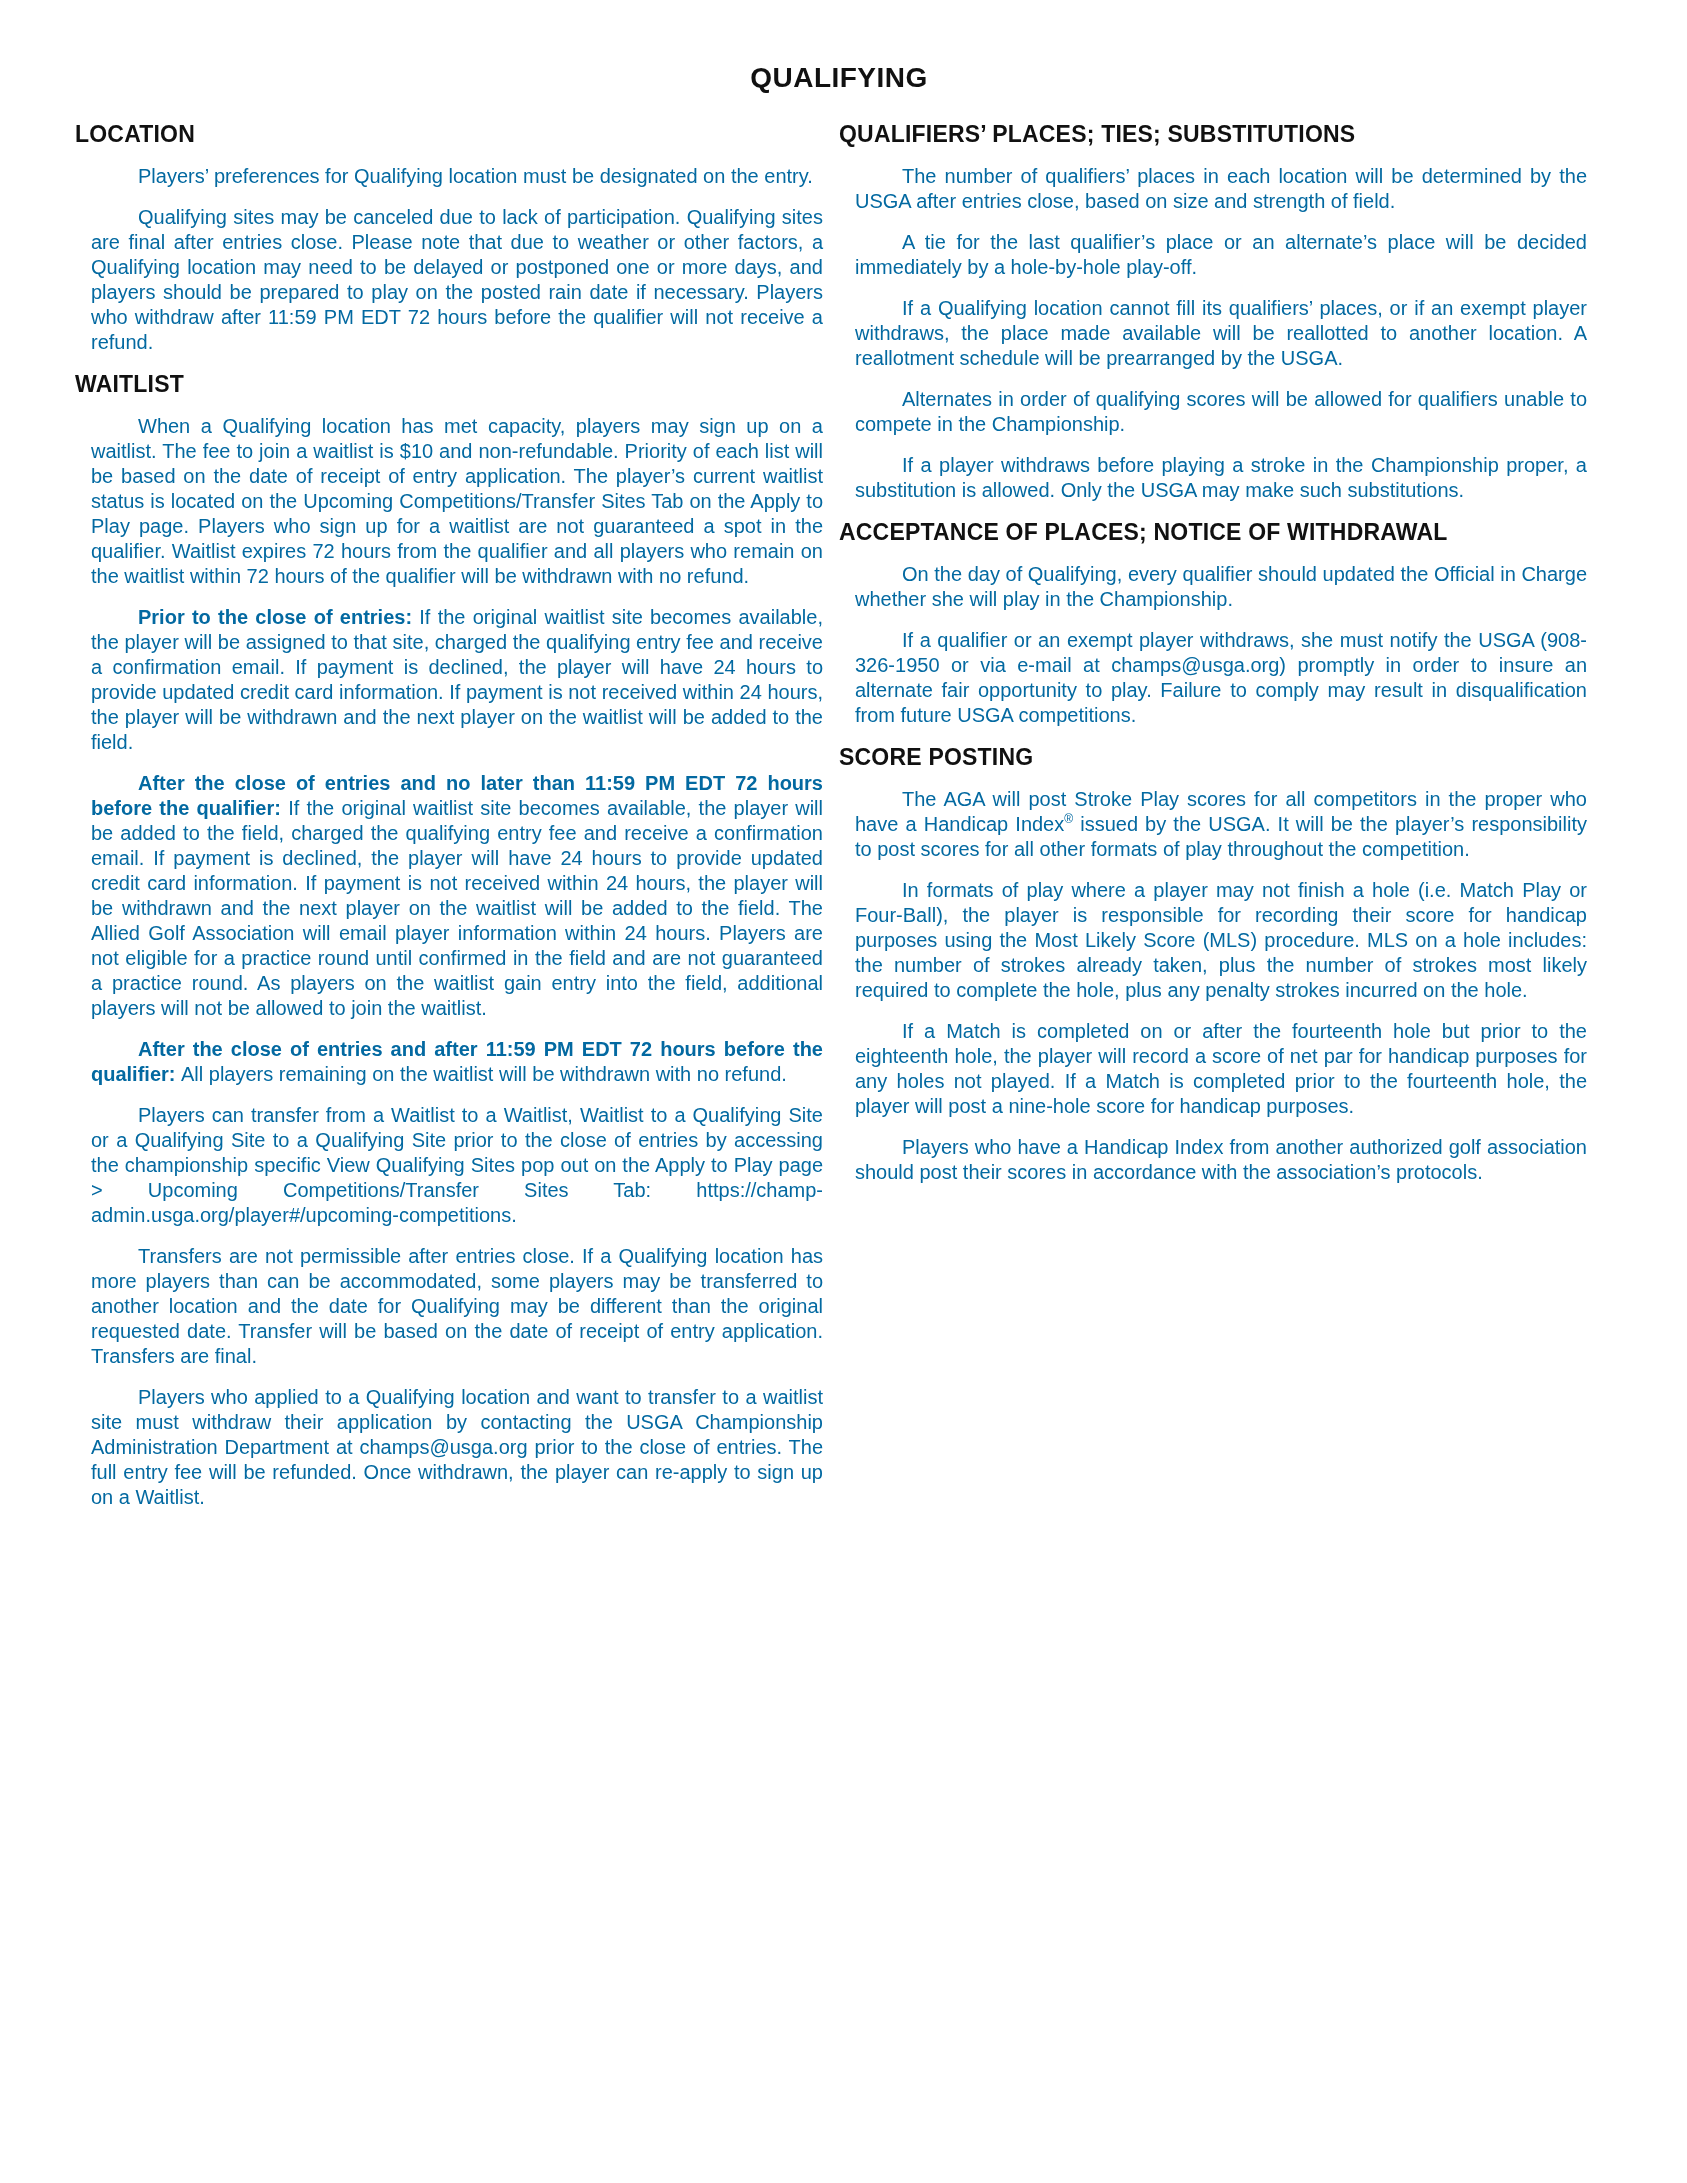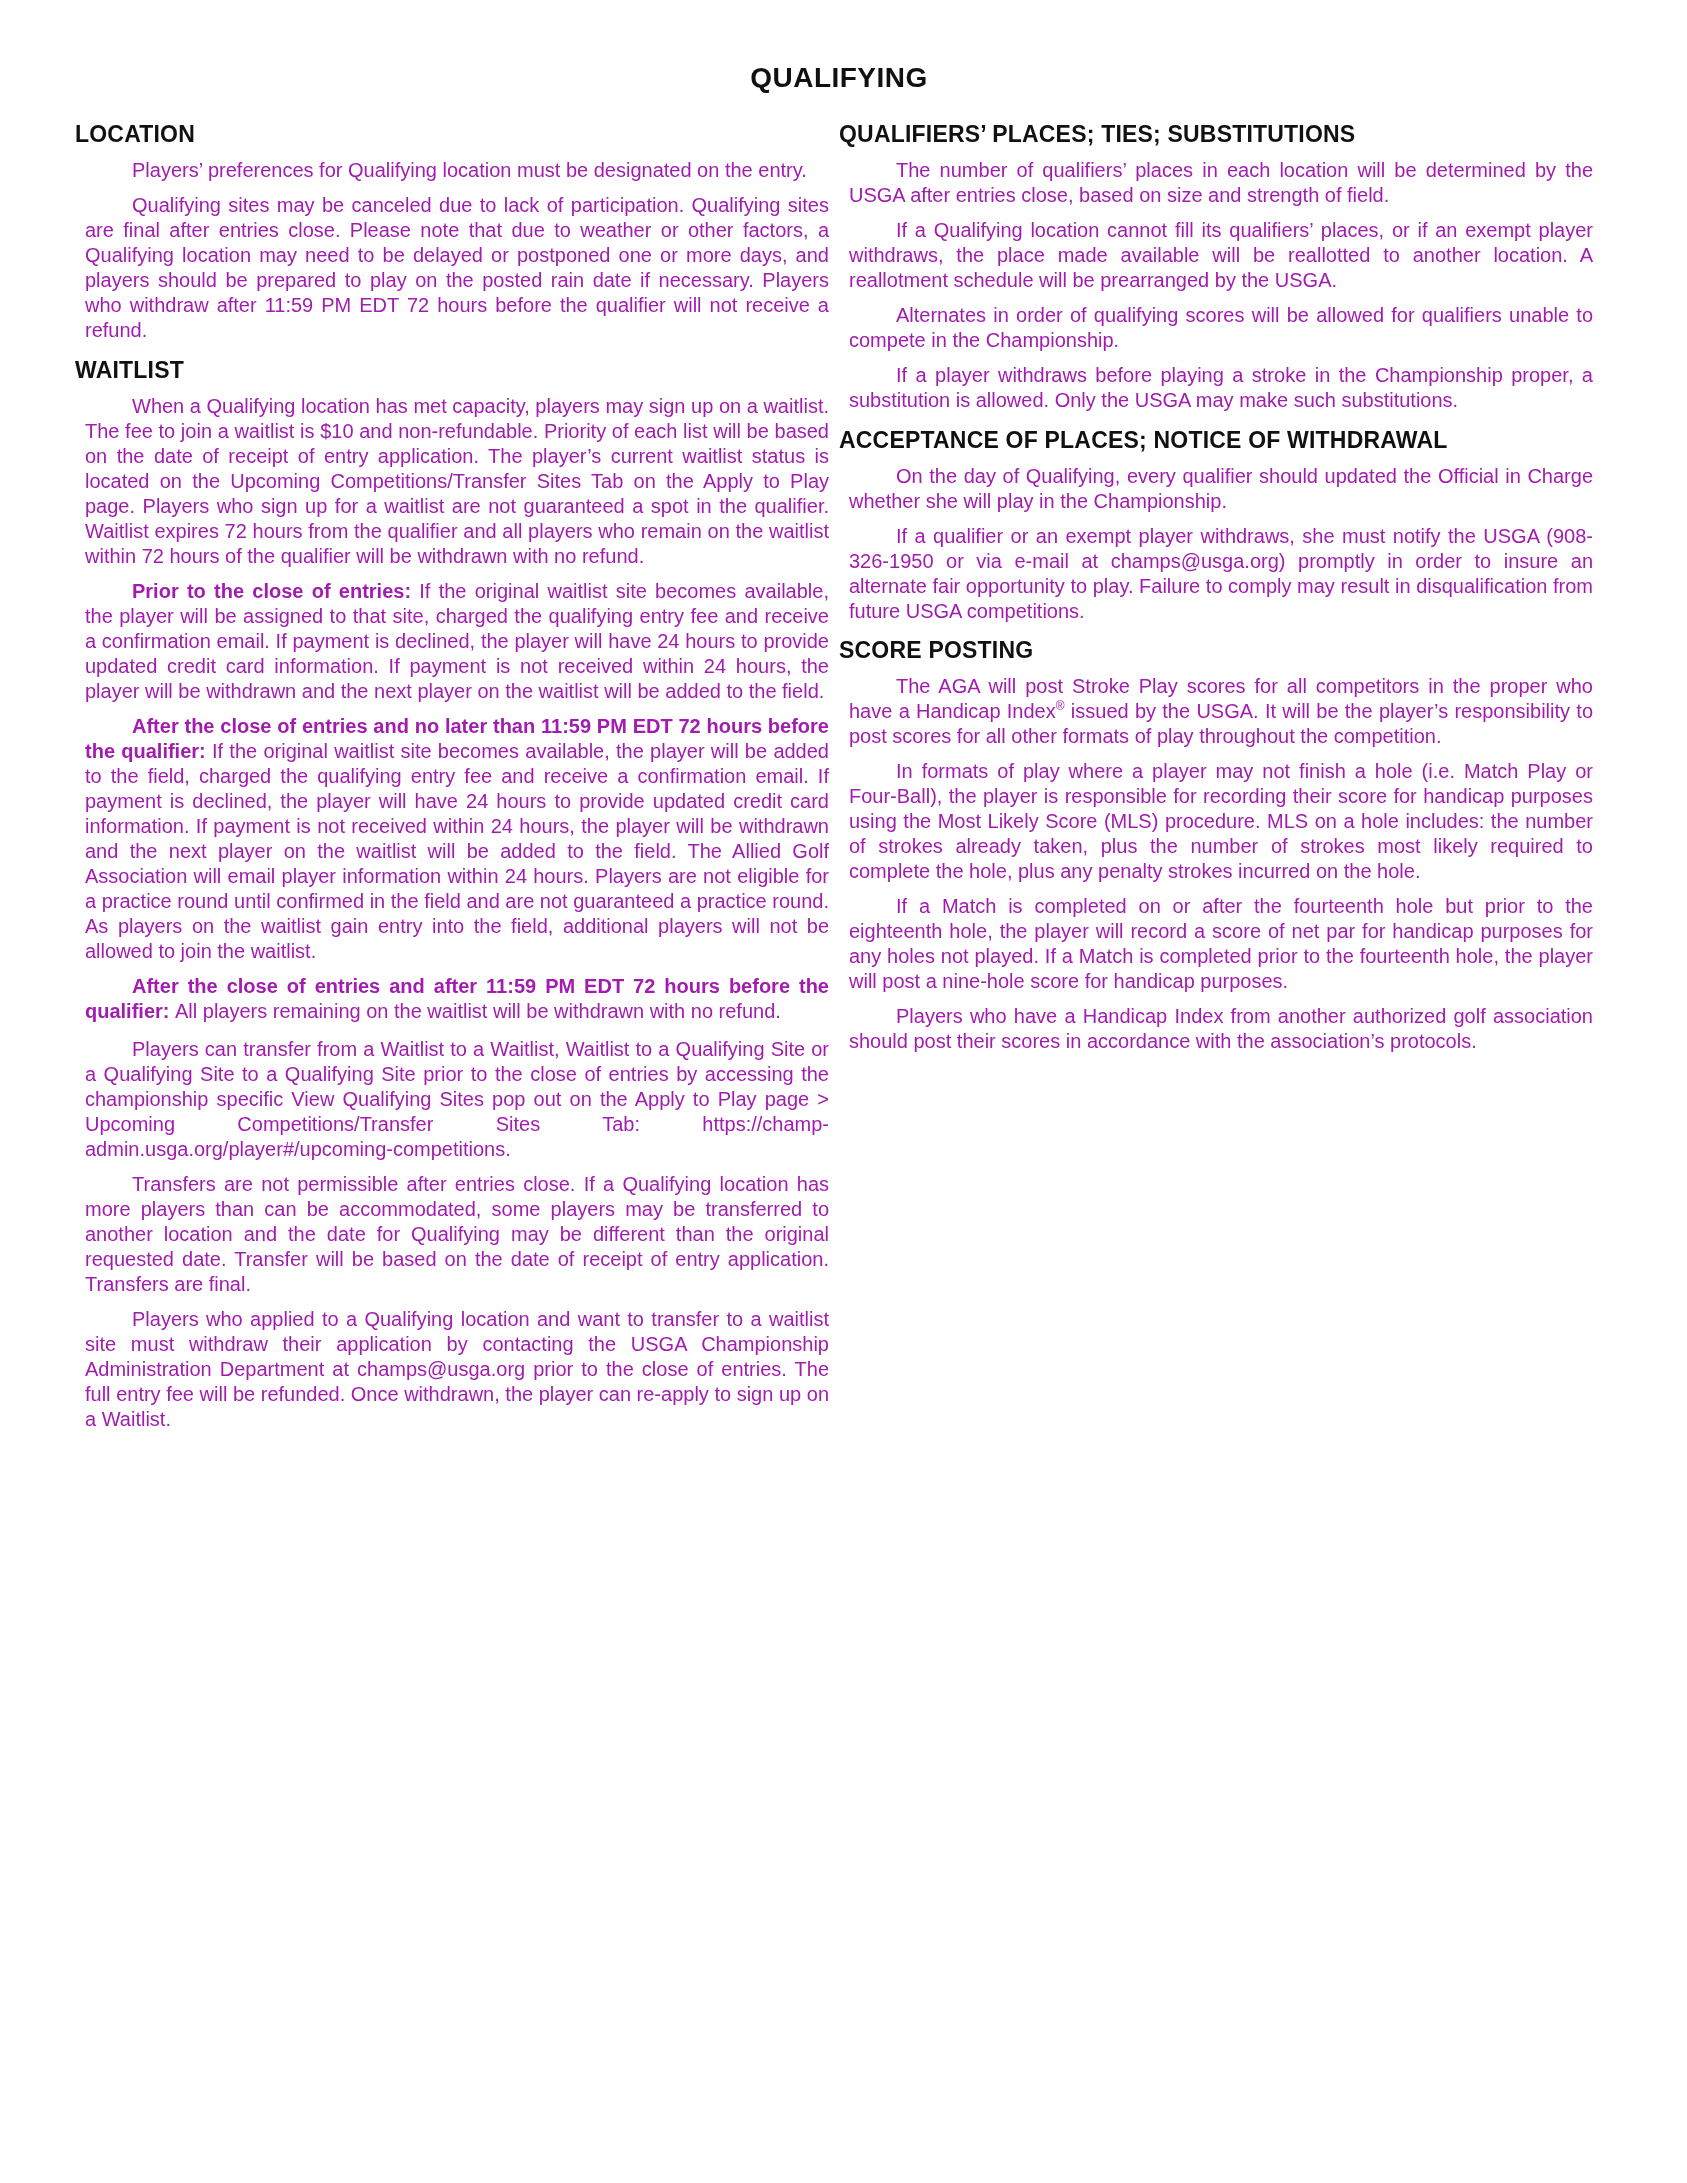--- a/index.html
+++ b/index.html
@@ -40,24 +40,24 @@
   .section h2 {
     font-size: 23px;
     font-weight: 700;
     color: #111111;
     letter-spacing: 0.2px;
     margin: 0 0 4.2px 0;
   }
   .section p {
     font-size: 20px;
     line-height: 25px;
-    margin: 10px;
+    margin: 16px;
     text-align: justify;
     text-indent: 47px;
-    color: #a21caf;
+    color: #0369a1;
   }
   .section p b.lead {
     font-weight: 700;
   }
   .section p sup {
     font-size: 60%;
     line-height: 0;
     vertical-align: super;
   }
 </style>
@@ -83,20 +83,21 @@
         <section class="section">
           <p><span>Players can transfer from a Waitlist to a Waitlist, Waitlist to a Qualifying Site or a Qualifying Site to a Qualifying Site prior to the close of entries by accessing the championship specific View Qualifying Sites pop out on the Apply to Play page &gt; Upcoming Competitions/Transfer Sites Tab: https://champ-admin.usga.org/player#/upcoming-competitions.</span></p>
           <p><span>Transfers are not permissible after entries close. If a Qualifying location has more players than can be accommodated, some players may be transferred to another location and the date for Qualifying may be different than the original requested date. Transfer will be based on the date of receipt of entry application. Transfers are final.</span></p>
           <p><span>Players who applied to a Qualifying location and want to transfer to a waitlist site must withdraw their application by contacting the USGA Championship Administration Department at champs@usga.org prior to the close of entries. The full entry fee will be refunded. Once withdrawn, the player can re-apply to sign up on a Waitlist.</span></p>
         </section>
       </div>
     <div class="column">
         <section class="section">
           <h2>QUALIFIERS’ PLACES; TIES; SUBSTITUTIONS</h2>
           <p><span>The number of qualifiers’ places in each location will be determined by the USGA after entries close, based on size and strength of field.</span></p>
+          <p><span>A tie for the last qualifier’s place or an alternate’s place will be decided immediately by a hole-by-hole play-off.</span></p>
           <p><span>If a Qualifying location cannot fill its qualifiers’ places, or if an exempt player withdraws, the place made available will be reallotted to another location. A reallotment schedule will be prearranged by the USGA.</span></p>
           <p><span>Alternates in order of qualifying scores will be allowed for qualifiers unable to compete in the Championship.</span></p>
           <p><span>If a player withdraws before playing a stroke in the Championship proper, a substitution is allowed. Only the USGA may make such substitutions.</span></p>
         </section>
         <section class="section">
           <h2>ACCEPTANCE OF PLACES; NOTICE OF WITHDRAWAL</h2>
           <p><span>On the day of Qualifying, every qualifier should updated the Official in Charge whether she will play in the Championship.</span></p>
           <p><span>If a qualifier or an exempt player withdraws, she must notify the USGA (908-326-1950 or via e-mail at champs@usga.org) promptly in order to insure an alternate fair opportunity to play. Failure to comply may result in disqualification from future USGA competitions.</span></p>
         </section>
         <section class="section">

